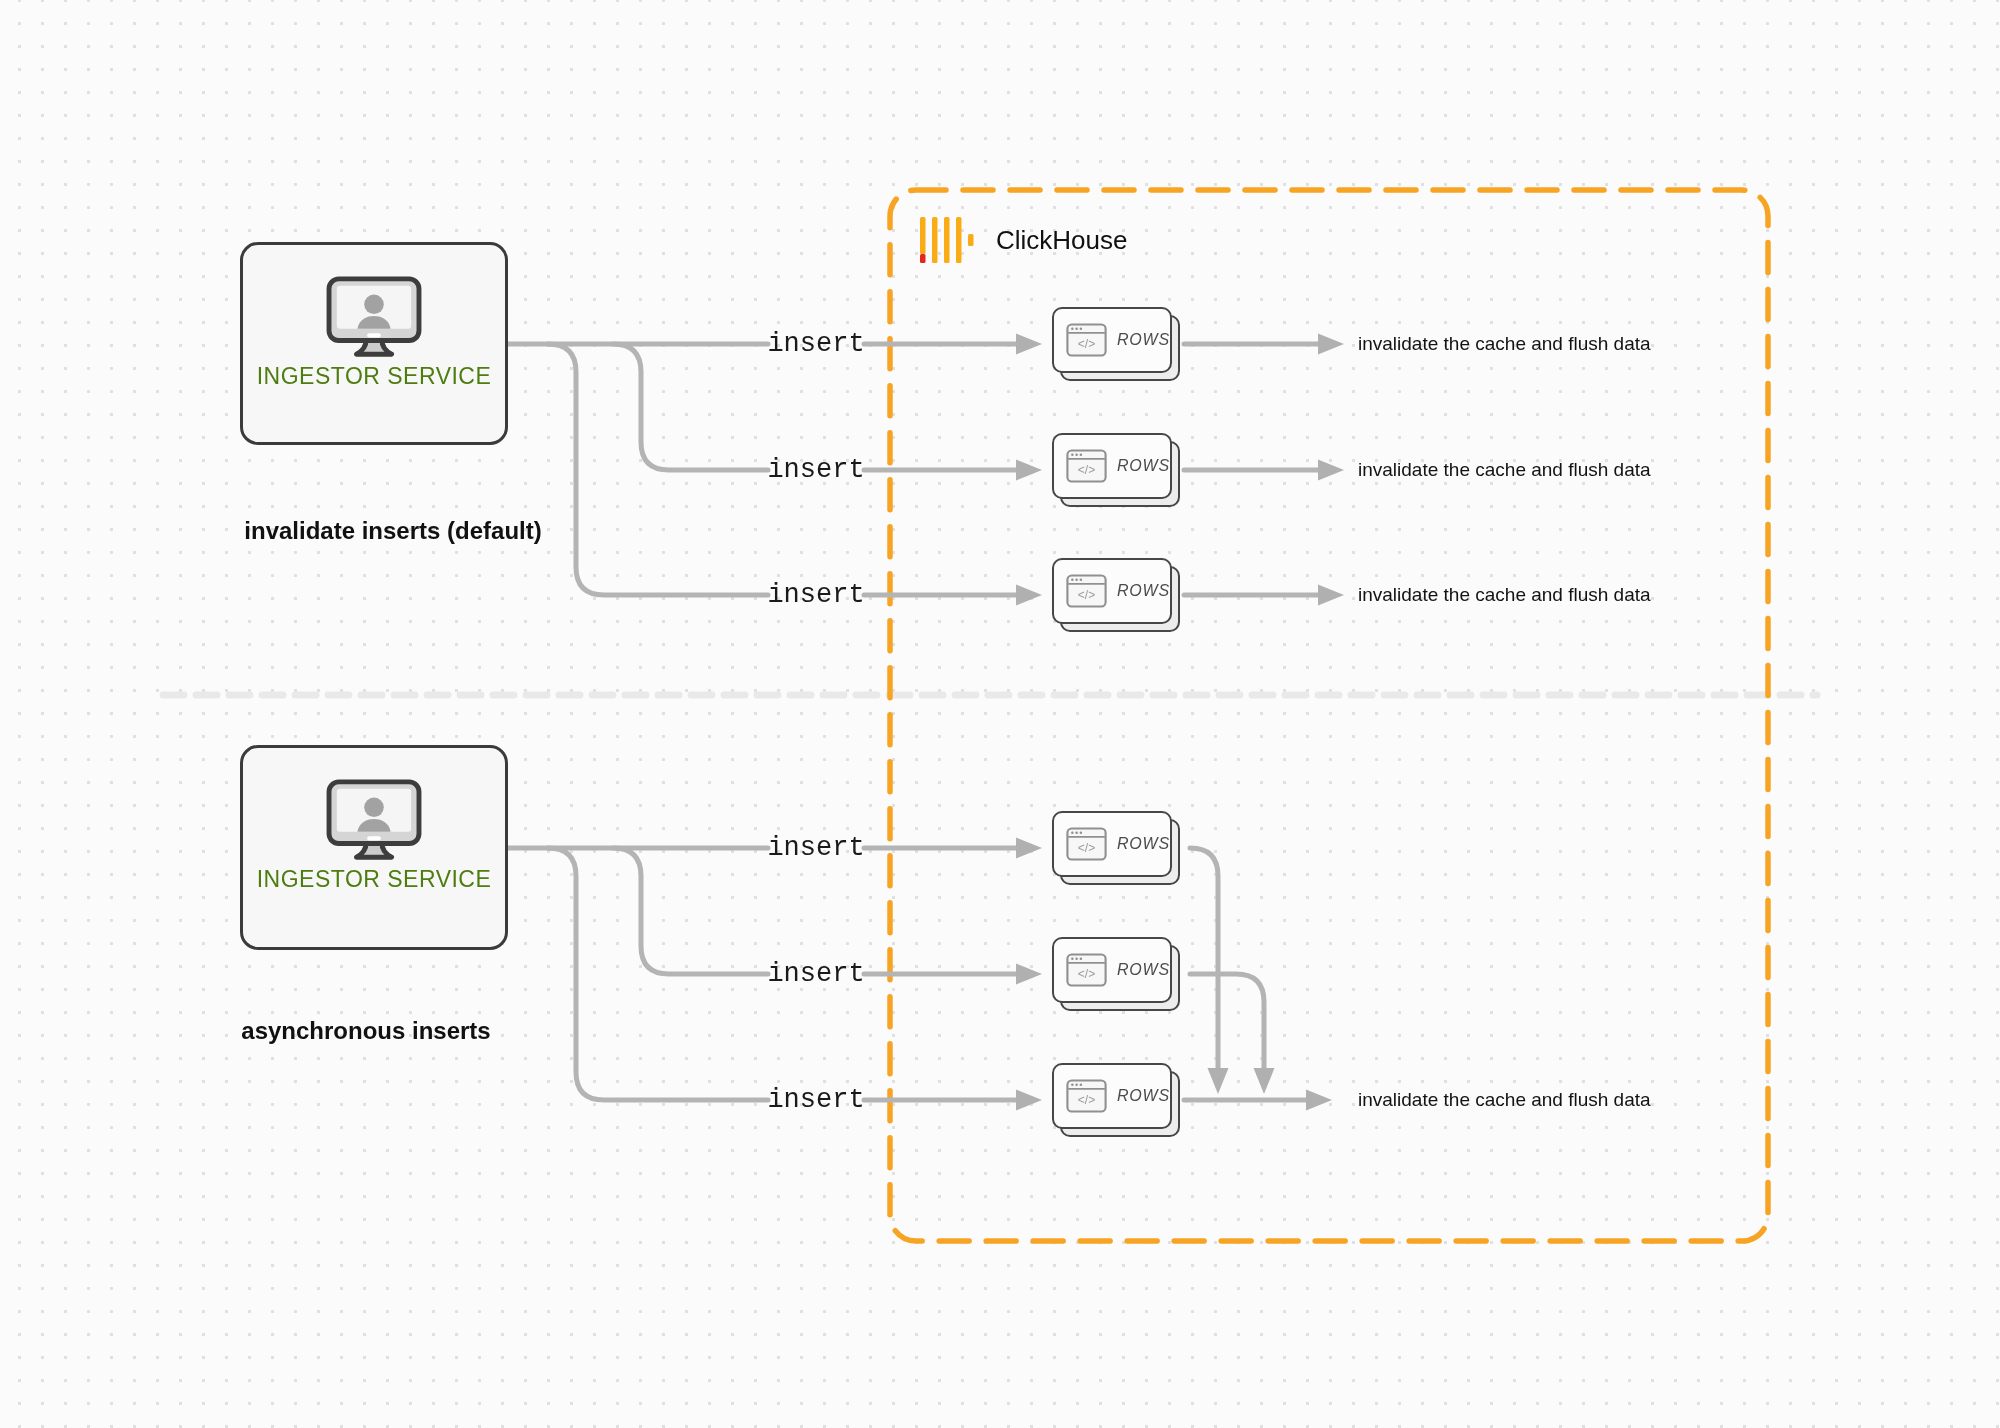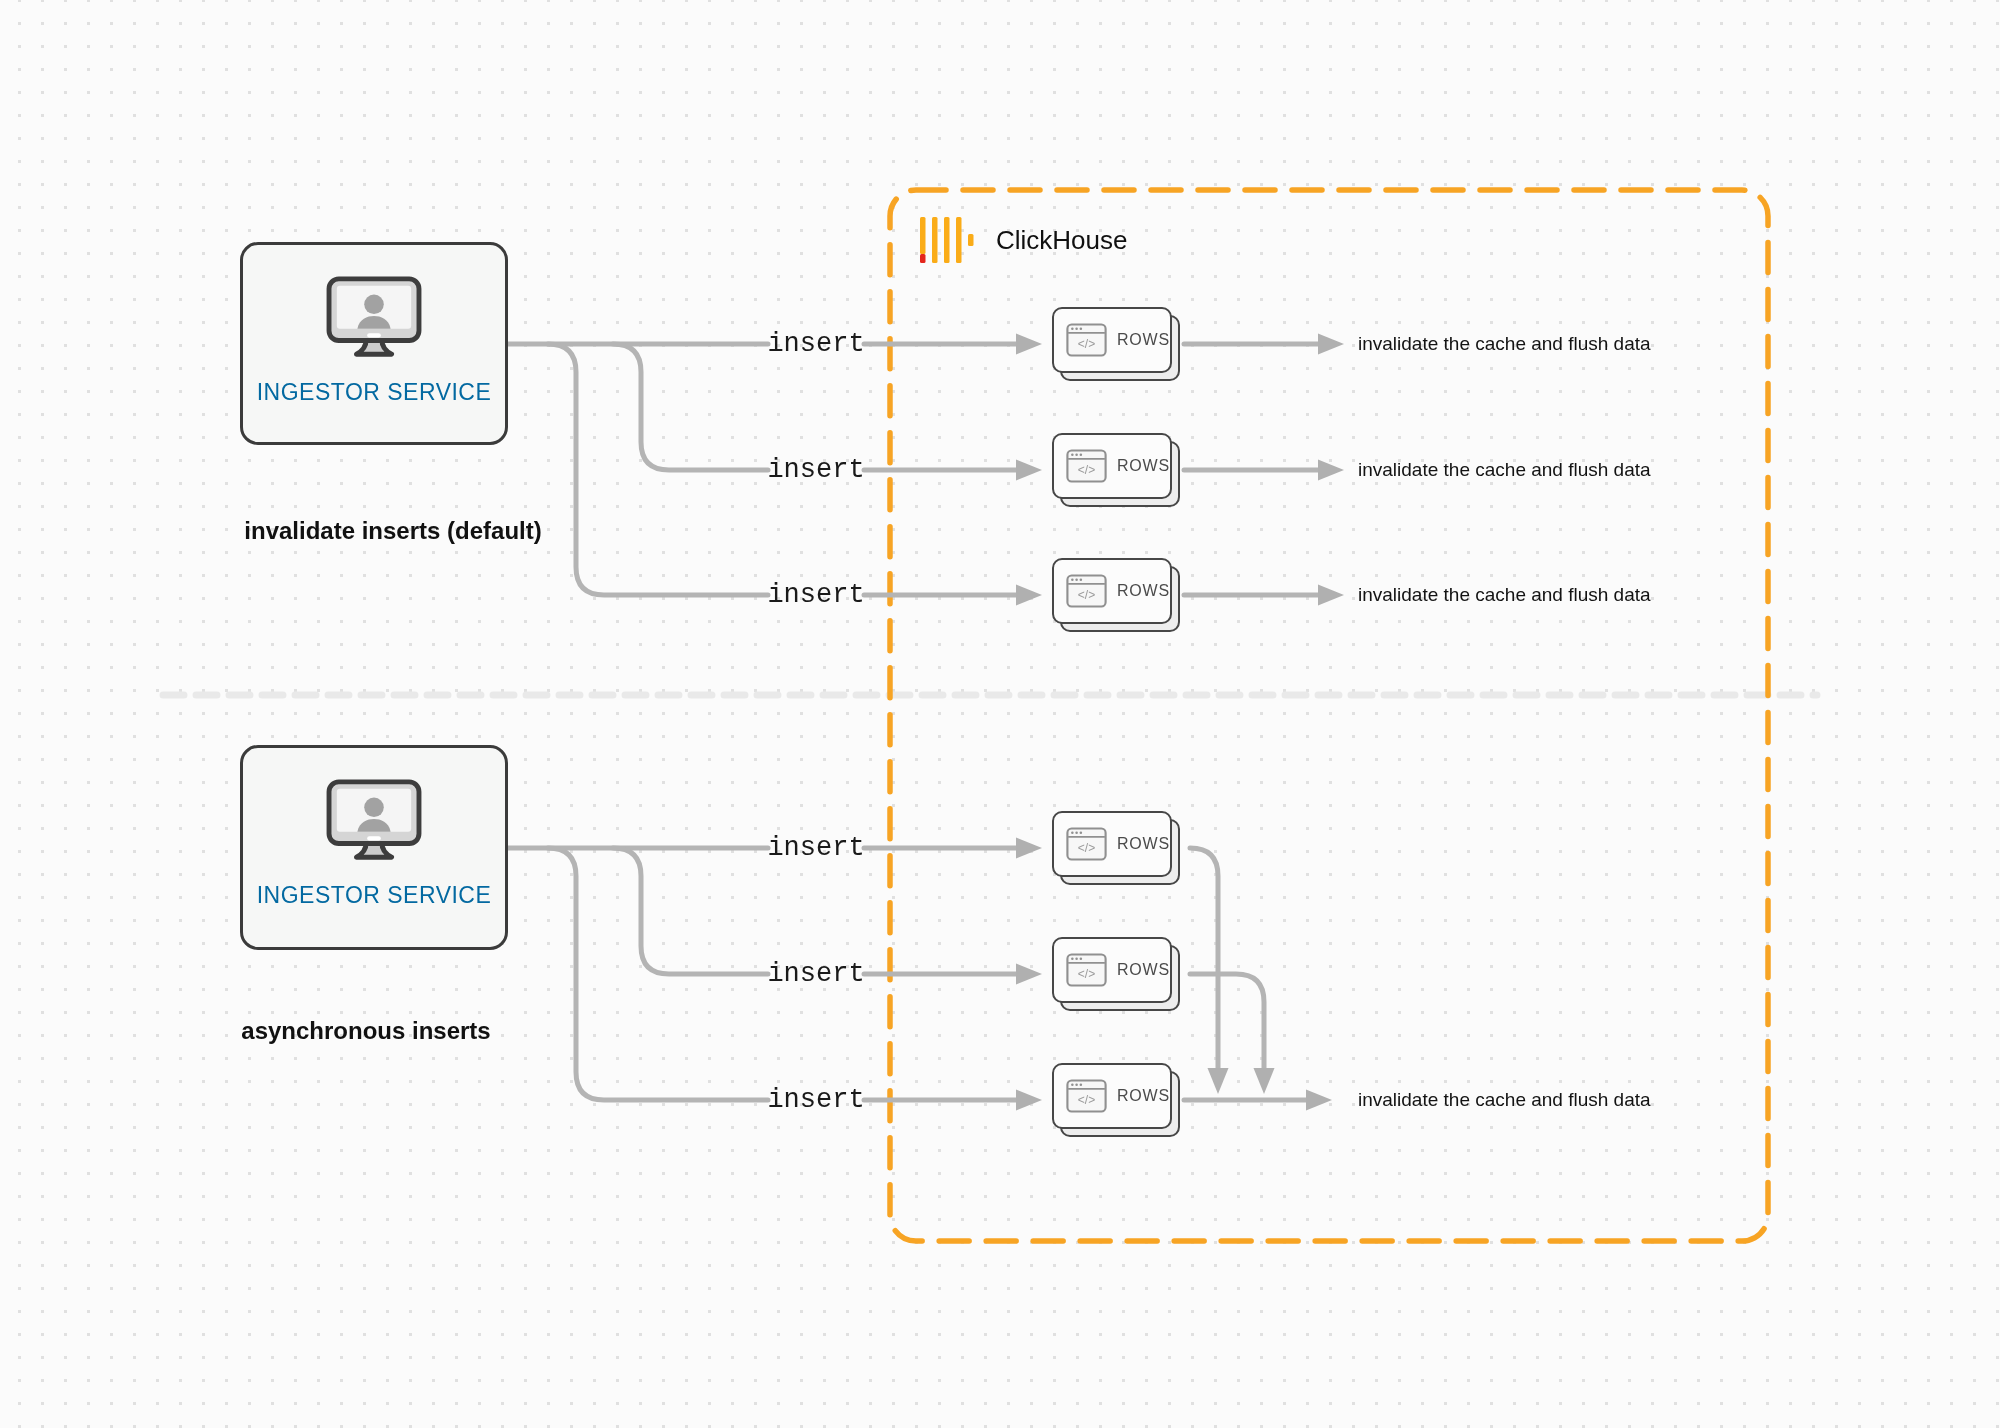--- a/index.html
+++ b/index.html
@@ -20,21 +20,21 @@
     position:absolute; left:0; top:0; width:2000px; height:1428px; z-index:1;
   }
   
   .service-box {
     position:absolute; width:268px; z-index:2;
     background:#f6f7f6; border:3.5px solid #3b3b3b; border-radius:18px;
     display:flex; flex-direction:column; align-items:center;
   }
   .service-box .monitor { margin-top:30px; }
   .service-label {
-    margin-top:16px; font-size:23px; color:#0369a1; letter-spacing:0.5px;
+    margin-top:0; font-size:23px; color:#4d7c0f; letter-spacing:0.5px;
     white-space:nowrap;
   }
   .caption {
     position:absolute; width:400px; z-index:2; text-align:center;
     font-size:24px; font-weight:700; color:#111; white-space:nowrap;
   }
   
   .ch-header {
     position:absolute; left:920px; top:214px; height:52px; z-index:2;
     display:flex; align-items:center; gap:22px;
@@ -57,21 +57,21 @@
     position:absolute; left:8px; top:8px; width:120px; height:66px;
     background:#ededed; border:2.5px solid #474747; border-radius:10px;
   }
   .node-front {
     position:absolute; left:0; top:0; width:120px; height:66px;
     background:#fcfcfc; border:2.5px solid #474747; border-radius:10px;
     display:flex; align-items:center; justify-content:flex-start;
     padding-left:12px; gap:10px;
   }
   .rows-label {
-    font-size:16px; color:#4b4b4b; letter-spacing:0.8px;
+    font-size:16px; font-style:italic; color:#4b4b4b; letter-spacing:0.8px;
     white-space:nowrap;
   }
 </style>
 </head>
 <body>
 
 <div class="canvas">
 
   <svg class="wires" viewBox="0 0 2000 1428" xmlns="http://www.w3.org/2000/svg">
 

